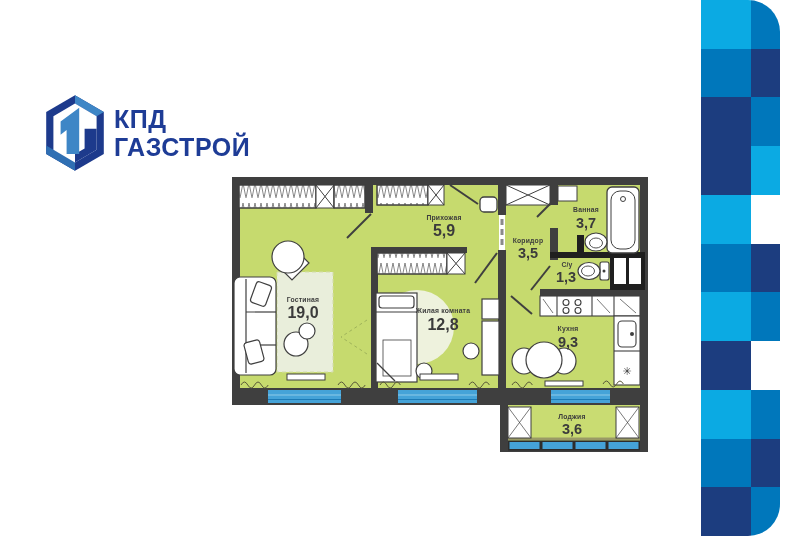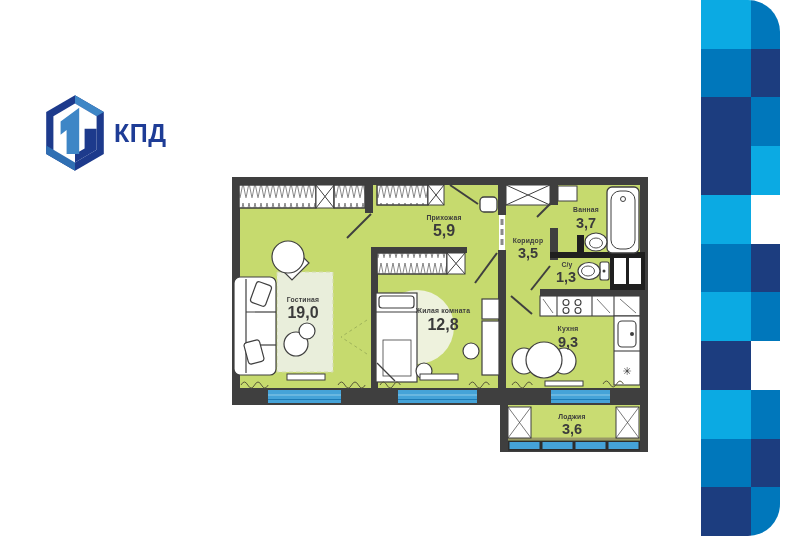--- a/index.html
+++ b/index.html
@@ -29,20 +29,21 @@
     <svg width="60" height="78" viewBox="0 0 100 130">
       <polygon points="50,2 98,30 98,100 50,128 2,100 2,30" fill="#1d3a8c"></polygon>
       <polygon points="50,2 98,30 86,37 50,16" fill="#3e86c6"></polygon>
       <polygon points="2,100 50,128 50,112 14,93 2,86" fill="#2f6fb3"></polygon>
       <polygon points="50,16 86,37 86,93 50,114 14,93 14,37" fill="#ffffff"></polygon>
       <polygon points="66,58 86,58 86,93 50,114 50,100 66,91" fill="#1d3a8c"></polygon>
       <polygon points="36,100 36,60 26,68 26,46 57,23 57,100" fill="#3e86c6"></polygon>
     </svg>
     <div class="wordmark">
       <div>КПД</div>
+      <div>ГАЗСТРОЙ</div>
     </div>
   </div>
 
   <svg id="plan" width="800" height="536" viewBox="0 0 800 536">
     <defs>
       <pattern id="hatch" width="6" height="20" patternUnits="userSpaceOnUse">
         <path d="M0,18 L3,3 L6,18" stroke="#6a6a6a" stroke-width="0.8" fill="none"></path>
       </pattern>
     </defs>
 

